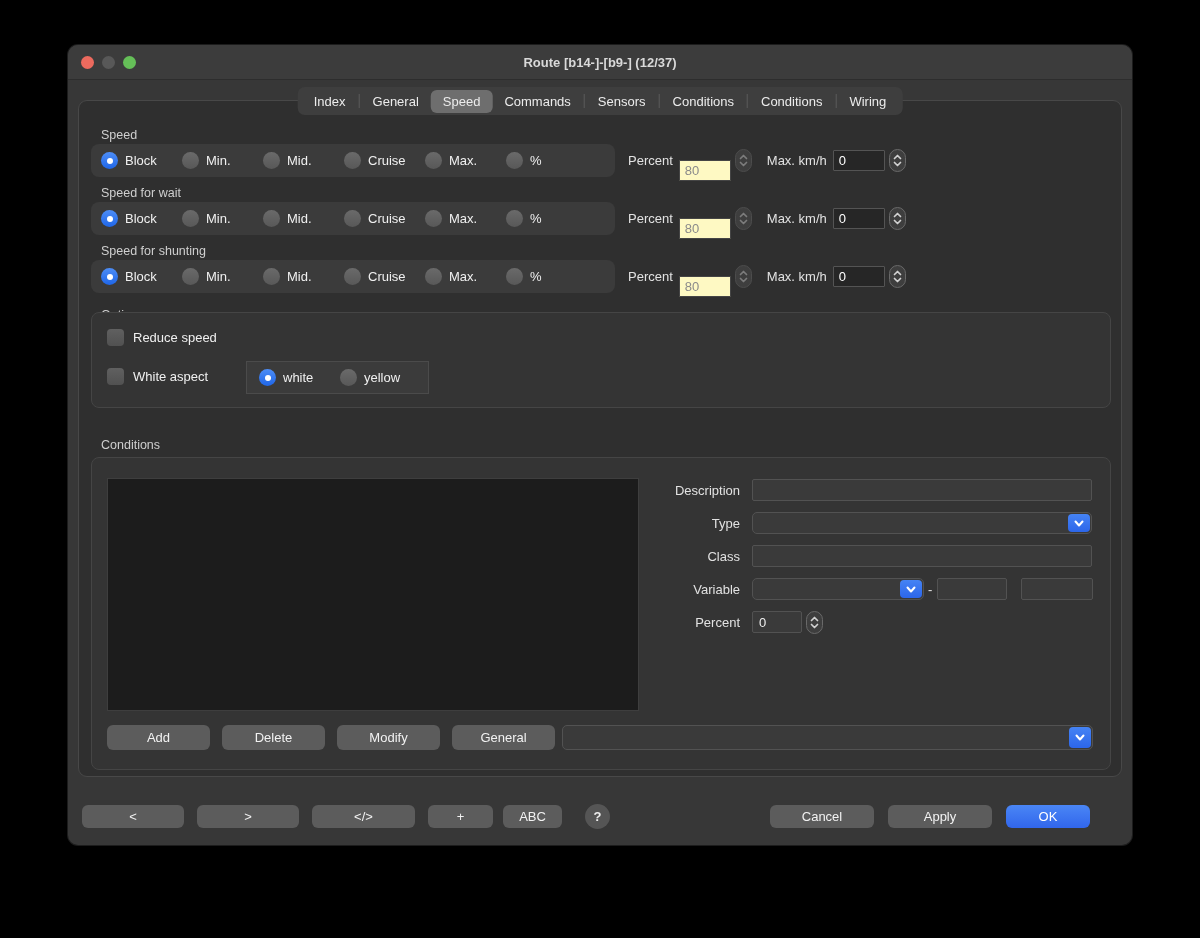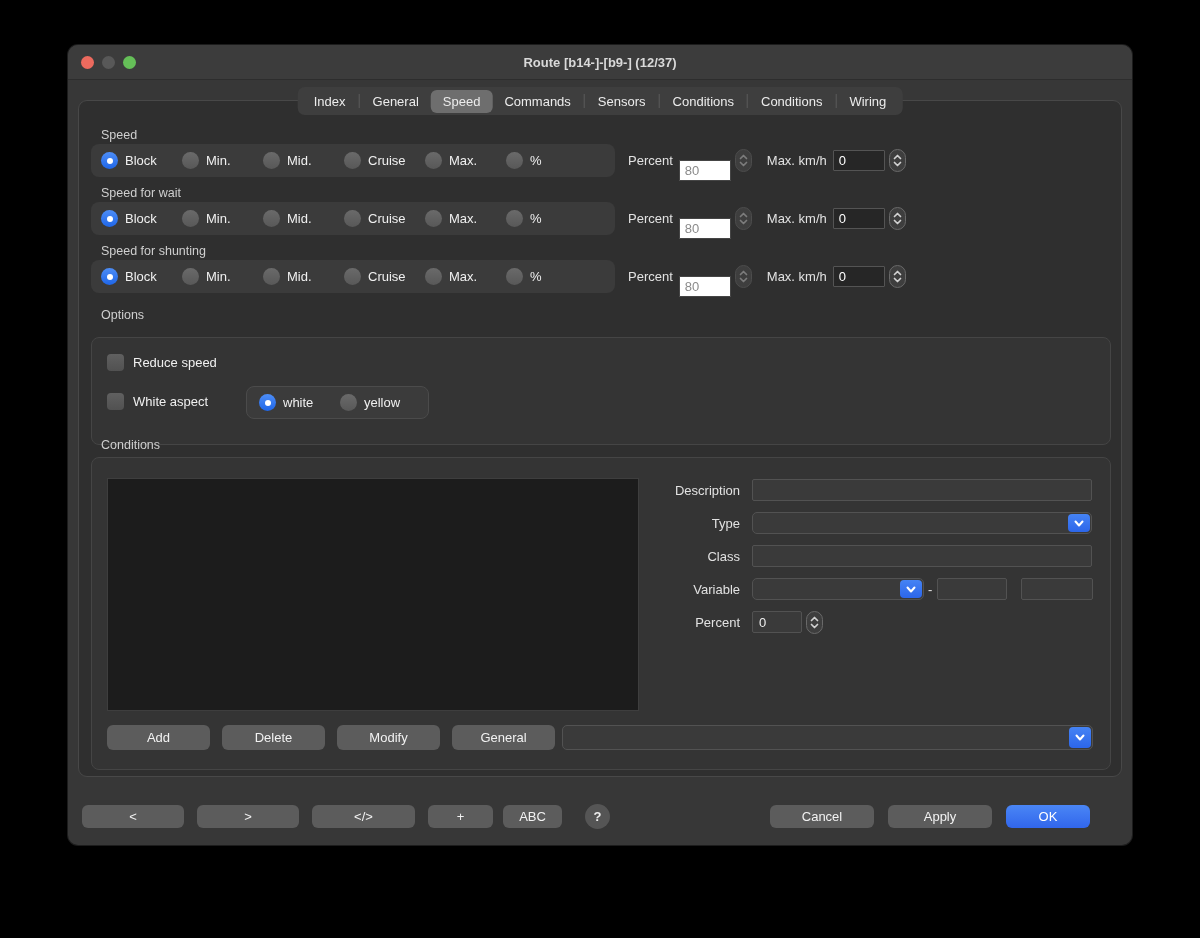--- a/index.html
+++ b/index.html
@@ -31,34 +31,34 @@
   .ritem.last { width:auto; }
   .radio { width:17px; height:17px; border-radius:50%; background:linear-gradient(#6a6a6a,#585858); flex:none; position:relative; }
   .radio.sel { background:linear-gradient(#4d8df6,#1f66e8); }
   .radio.sel::after { content:""; position:absolute; inset:5.5px; background:#fff; border-radius:50%; }
   .rlabel { font-size:13px; color:#f0f0f0; }
   
   .fcluster { position:absolute; left:549px; height:33px; display:flex; align-items:center; }
   .flabel { font-size:13px; color:#e2e2e2; margin-right:6px; white-space:nowrap; }
   .spin-input { width:52px; height:21px; background:#262626; border:1px solid #545454; border-radius:1px;
     color:#fff; font-family:"Liberation Sans", sans-serif; font-size:13px; padding:0 5px; outline:none; }
-  .spin-input.dis { color:#8b8b8b; border-color:#454545; background:#ffffff;margin-top:20px; }
+  .spin-input.dis { color:#8b8b8b; border-color:#454545; background:#fef9c3;margin-top:20px; }
   .stepper { width:17px; height:23px; border-radius:9px; background:#3e3e3e; border:1px solid #696969;
     display:flex; align-items:center; justify-content:center; margin-left:4px; flex:none; }
   .stepper polyline { stroke:#d2d2d2; }
   .stepper.dis { border-color:#4c4c4c; }
   .stepper.dis polyline { stroke:#7c7c7c; }
   .gap15 { width:15px; flex:none; }
   
   .gbox { position:absolute; left:12px; width:1020px; background:#343434; border:1px solid #454545; border-radius:8px; }
   .cb { width:17px; height:17px; border-radius:4px; background:linear-gradient(#606060,#515151); flex:none; }
   .cbitem { position:absolute; display:flex; align-items:center; gap:9px; }
   .cblabel { font-size:13px; color:#f0f0f0; }
   .subrow { position:absolute; left:154px; top:48px; width:183px; height:33px; background:#3b3b3b;
-    border:1px solid #4b4b4b; border-radius:8px; display:flex; align-items:center; padding-left:12px; }
+    border:1px solid #4b4b4b; border-radius:0; display:flex; align-items:center; padding-left:12px; }
   .subrow .ritem { width:81px; }
   
   .clist { position:absolute; left:15px; top:20px; width:532px; height:233px; background:#1c1c1c; border:1px solid #3e3e3e; }
   .crow { position:absolute; left:540px; height:22px; display:flex; align-items:center; }
   .clab { width:108px; text-align:right; margin-right:12px; color:#e2e2e2; font-size:13px; flex:none; }
   .text-input { height:22px; background:#3a3a3a; border:1px solid #525252; border-radius:2px; color:#eee;
     font-family:"Liberation Sans", sans-serif; font-size:13px; padding:0 6px; outline:none; }
   .combo { position:relative; height:22px; background:#3a3a3a; border:1px solid #525252; border-radius:5px; }
   .dd { position:absolute; right:1px; top:1px; bottom:1px; width:22px; border-radius:4px;
     background:linear-gradient(#4583f4,#2c66ea); display:flex; align-items:center; justify-content:center; cursor:default; }
@@ -239,21 +239,21 @@
       <input class="spin-input" value="0" style="">
       <span class="stepper">
           <svg width="11" height="15" viewBox="0 0 11 15">
             <polyline points="2.5,5.5 5.5,2.5 8.5,5.5" fill="none" stroke-width="1.7" stroke-linecap="round" stroke-linejoin="round"></polyline>
             <polyline points="2.5,9.5 5.5,12.5 8.5,9.5" fill="none" stroke-width="1.7" stroke-linecap="round" stroke-linejoin="round"></polyline>
           </svg>
         </span>
     </div>
 
     <div class="group-label" style="top:207px">Options</div>
-    <div class="gbox" style="top:236px; height:108px">
+    <div class="gbox" style="top:211px; height:96px">
       <span class="cbitem" style="left:15px; top:16px">
         <span class="cb"></span>
         <span class="cblabel">Reduce speed</span>
       </span>
       <span class="cbitem" style="left:15px; top:55px">
         <span class="cb"></span>
         <span class="cblabel">White aspect</span>
       </span>
       <div class="subrow">
         <span class="ritem">

